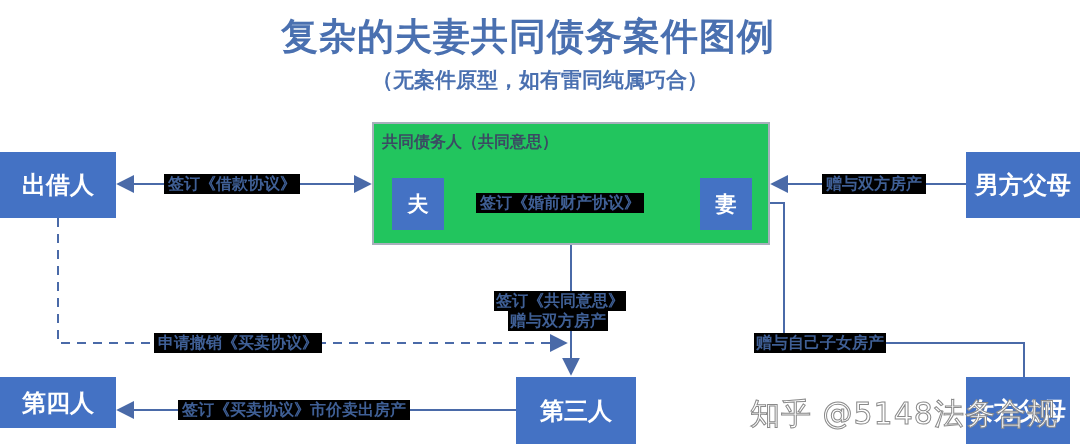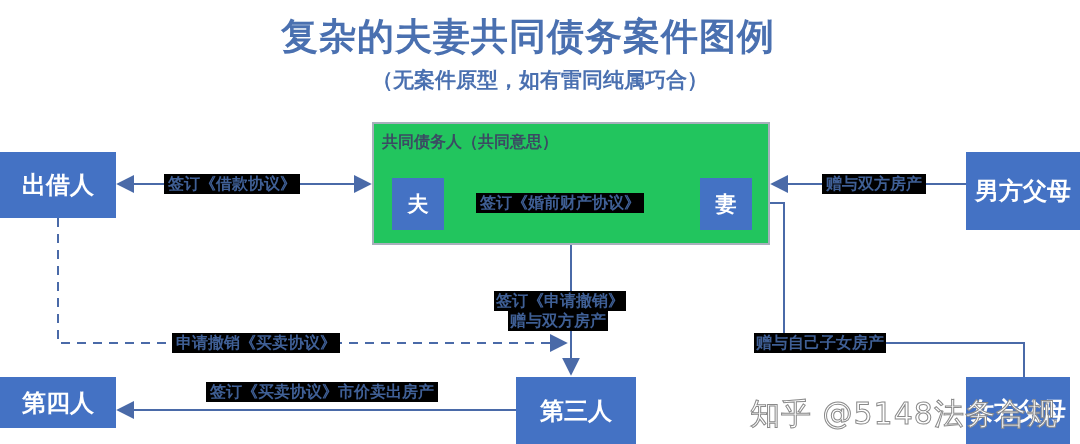--- a/index.html
+++ b/index.html
@@ -68,27 +68,27 @@
   <line x1="516" y1="410" x2="118" y2="410" stroke="#4a6aa8" stroke-width="2" marker-end="url(#ah)"></line>
 </svg>
 
 <div class="group">
   <div class="group-label">共同债务人（共同意思）</div>
   <div class="box" style="left:18px;top:54px;width:52px;height:52px;font-size:21px;">夫</div>
   <div class="box" style="left:326px;top:54px;width:52px;height:52px;font-size:21px;">妻</div>
 </div>
 
 <div class="box" style="left:0;top:152px;width:116px;height:66px;">出借人</div>
-<div class="box" style="left:966px;top:152px;width:114px;height:78px;">男方父母</div>
+<div class="box" style="left:966px;top:152px;width:114px;height:66px;">男方父母</div>
 <div class="box" style="left:0;top:377px;width:116px;height:51px;">第四人</div>
 <div class="box" style="left:516px;top:377px;width:120px;height:67px;">第三人</div>
 <div class="box" style="left:966px;top:377px;width:104px;height:67px;">女方父母</div>
 
 <div class="lbl" style="left:164px;top:174px;padding:0 4px;">签订《借款协议》</div>
 <div class="lbl" style="left:476px;top:193px;padding:0 4px;">签订《婚前财产协议》</div>
 <div class="lbl" style="left:822px;top:174px;padding:0 4px;">赠与双方房产</div>
-<div class="lbl" style="left:494px;top:291px;padding:0 2px;">签订《申请撤销》</div>
+<div class="lbl" style="left:494px;top:291px;padding:0 2px;">签订《共同意思》</div>
 <div class="lbl" style="left:508px;top:311px;padding:0 2px;">赠与双方房产</div>
-<div class="lbl" style="left:172px;top:333px;padding:0 4px;">申请撤销《买卖协议》</div>
+<div class="lbl" style="left:154px;top:333px;padding:0 4px;">申请撤销《买卖协议》</div>
 <div class="lbl" style="left:754px;top:333px;padding:0 2px;">赠与自己子女房产</div>
-<div class="lbl" style="left:178px;top:382px;padding:0 4px;margin-left:28px;">签订《买卖协议》市价卖出房产</div>
+<div class="lbl" style="left:178px;top:400px;padding:0 4px;">签订《买卖协议》市价卖出房产</div>
 
 <div class="watermark">知乎 @5148法务合规</div>
 
 </body></html>

